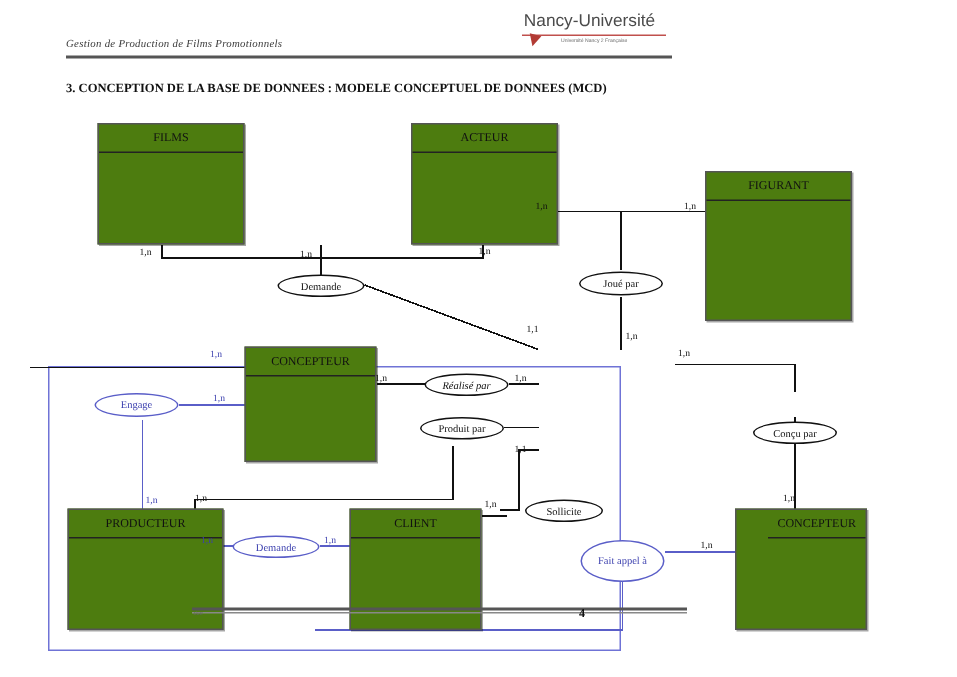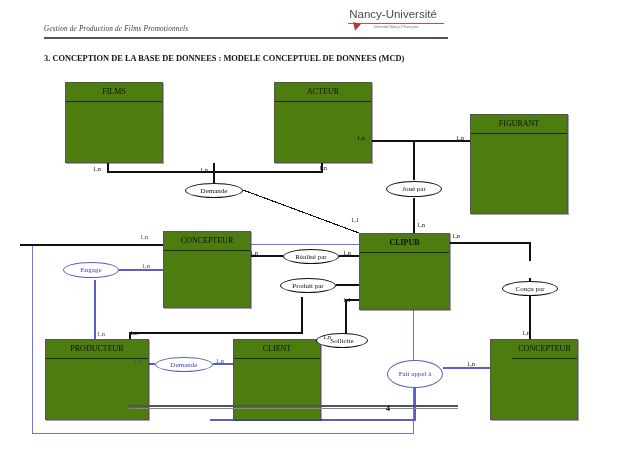--- a/index.html
+++ b/index.html
@@ -205,24 +205,20 @@
   <div class="entity" style="left:470px;top:82px;width:98px;height:100px;margin-top:32px;">
     <div class="ehead">FIGURANT</div>
     <div class="ebody"></div>
   </div>
 
   <div class="entity" style="left:163px;top:231px;width:88px;height:77px;">
     <div class="ehead">CONCEPTEUR</div>
     <div class="ebody"></div>
   </div>
 
-  <div class="entity strong" style="left:359px;top:233px;width:91px;height:77px;">
-    <div class="ehead">CLIPUB</div>
-    <div class="ebody"></div>
-  </div>
 
   <div class="entity" style="left:45px;top:339px;width:104px;height:81px;">
     <div class="ehead">PRODUCTEUR</div>
     <div class="ebody"></div>
   </div>
 
   <div class="entity" style="left:233px;top:339px;width:88px;height:81px;">
     <div class="ehead">CLIENT</div>
     <div class="ebody"></div>
   </div>
@@ -233,29 +229,29 @@
   </div>
 
   <div class="rel" style="left:185px;top:183px;width:58px;height:15px;">
     <span>Demande</span>
   </div>
 
   <div class="rel" style="left:386px;top:181px;width:56px;height:16px;">
     <span>Joué par</span>
   </div>
 
-  <div class="rel" style="left:283px;top:249px;width:56px;height:15px;">
+  <div class="rel" style="left:283px;top:249px;width:56px;height:15px;font-style:italic;">
     <span>Réalisé par</span>
   </div>
 
   <div class="rel" style="left:280px;top:278px;width:56px;height:15px;">
     <span>Produit par</span>
   </div>
 
-  <div class="rel" style="left:316px;top:333px;width:52px;height:15px;">
+  <div class="rel" style="left:350px;top:333px;width:52px;height:15px;">
     <span>Sollicite</span>
   </div>
 
   <div class="rel" style="left:502px;top:261px;width:56px;height:15px;margin-top:20px;">
     <span>Conçu par</span>
   </div>
 
   <div class="rel blue" style="left:63px;top:262px;width:56px;height:16px;">
     <span>Engage</span>
   </div>

